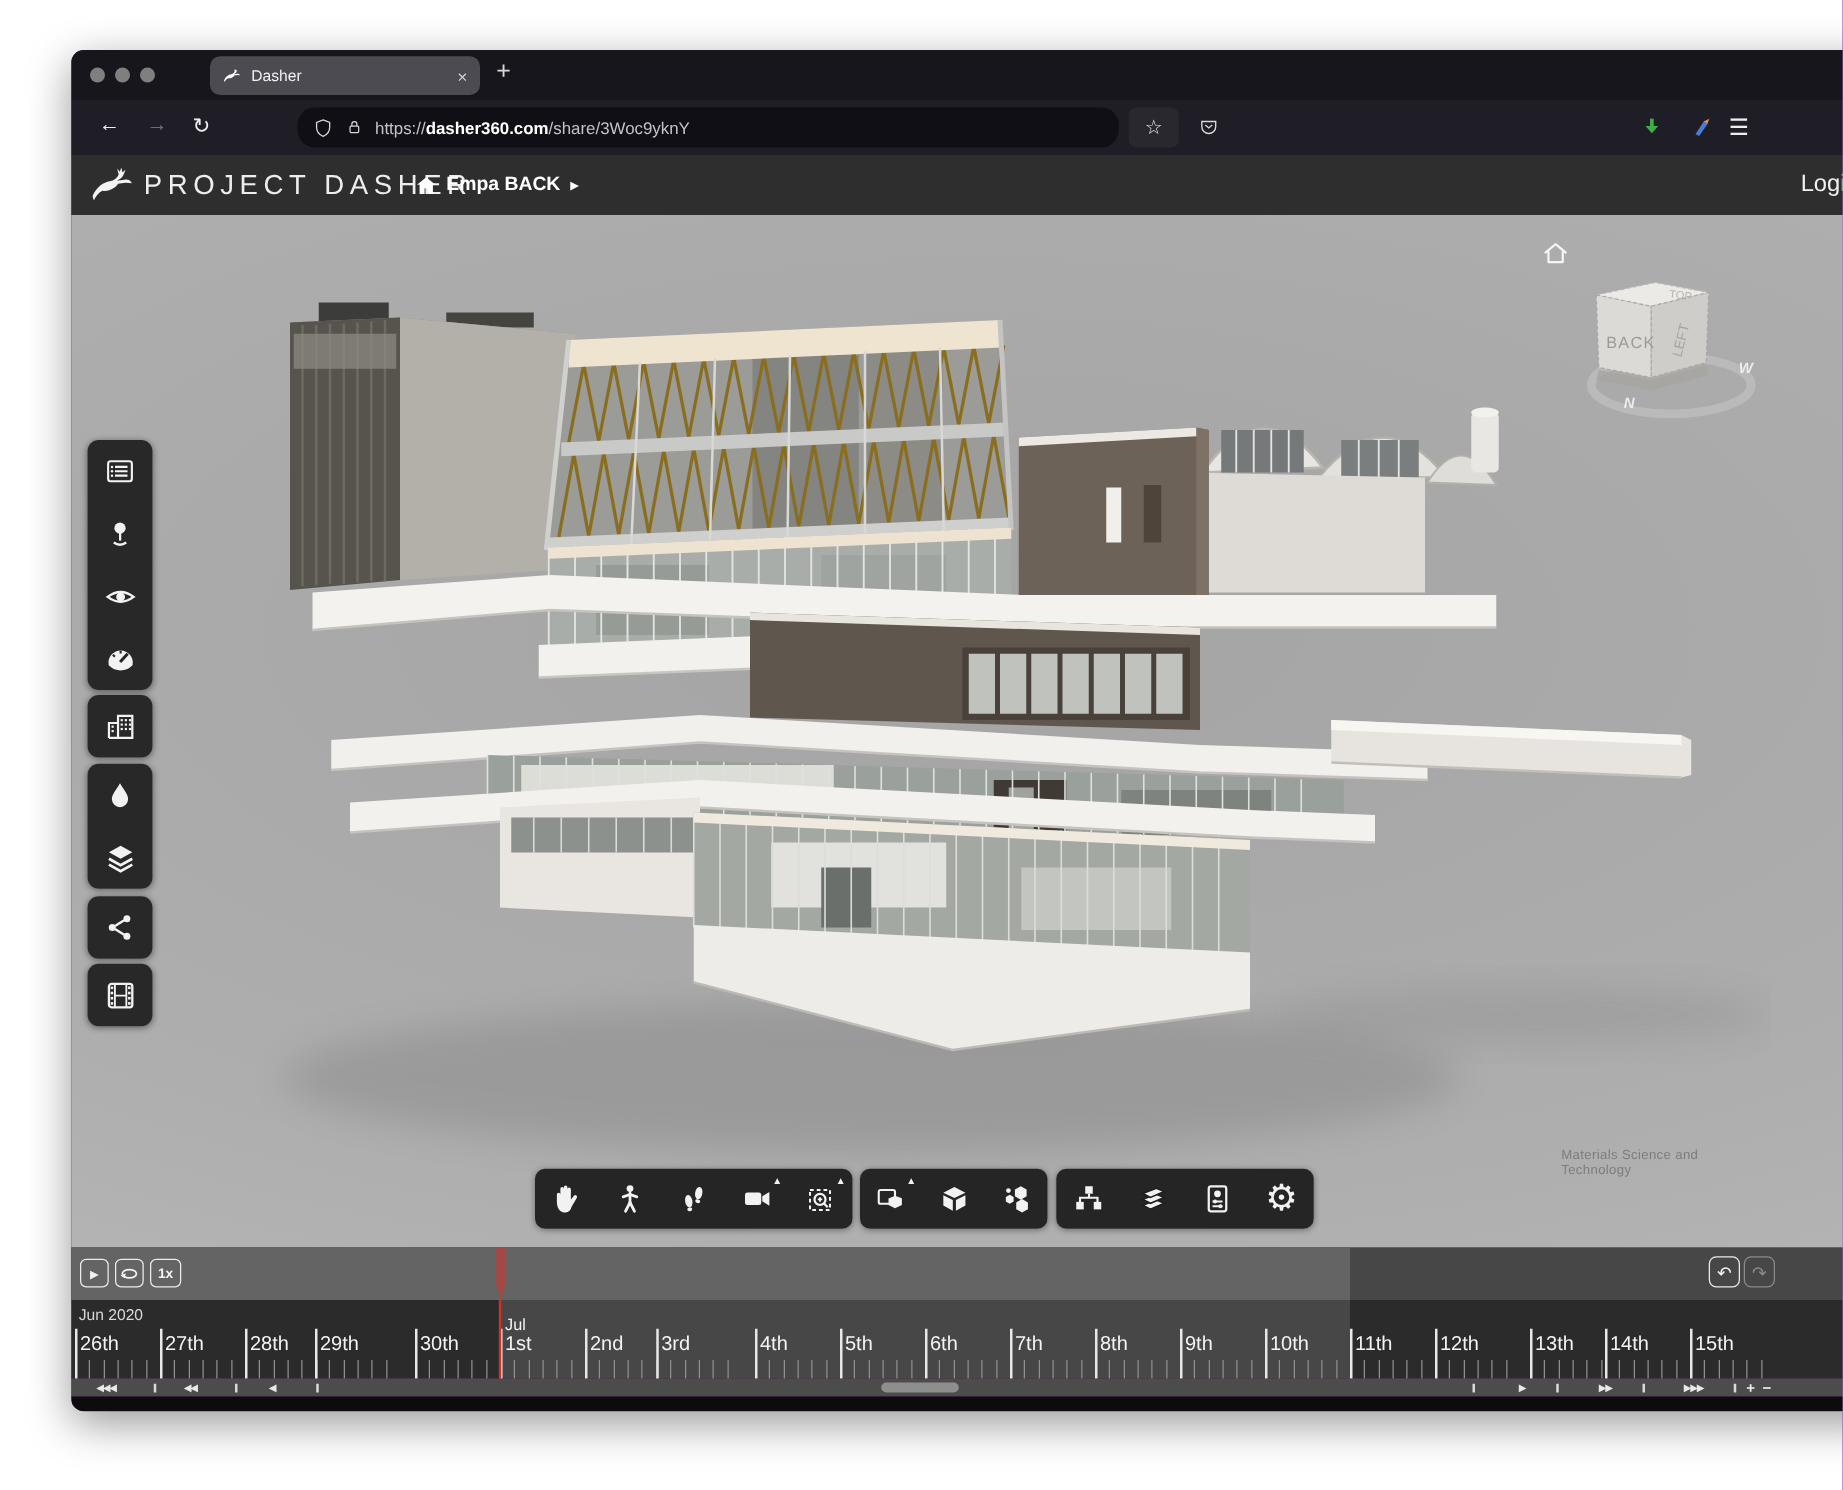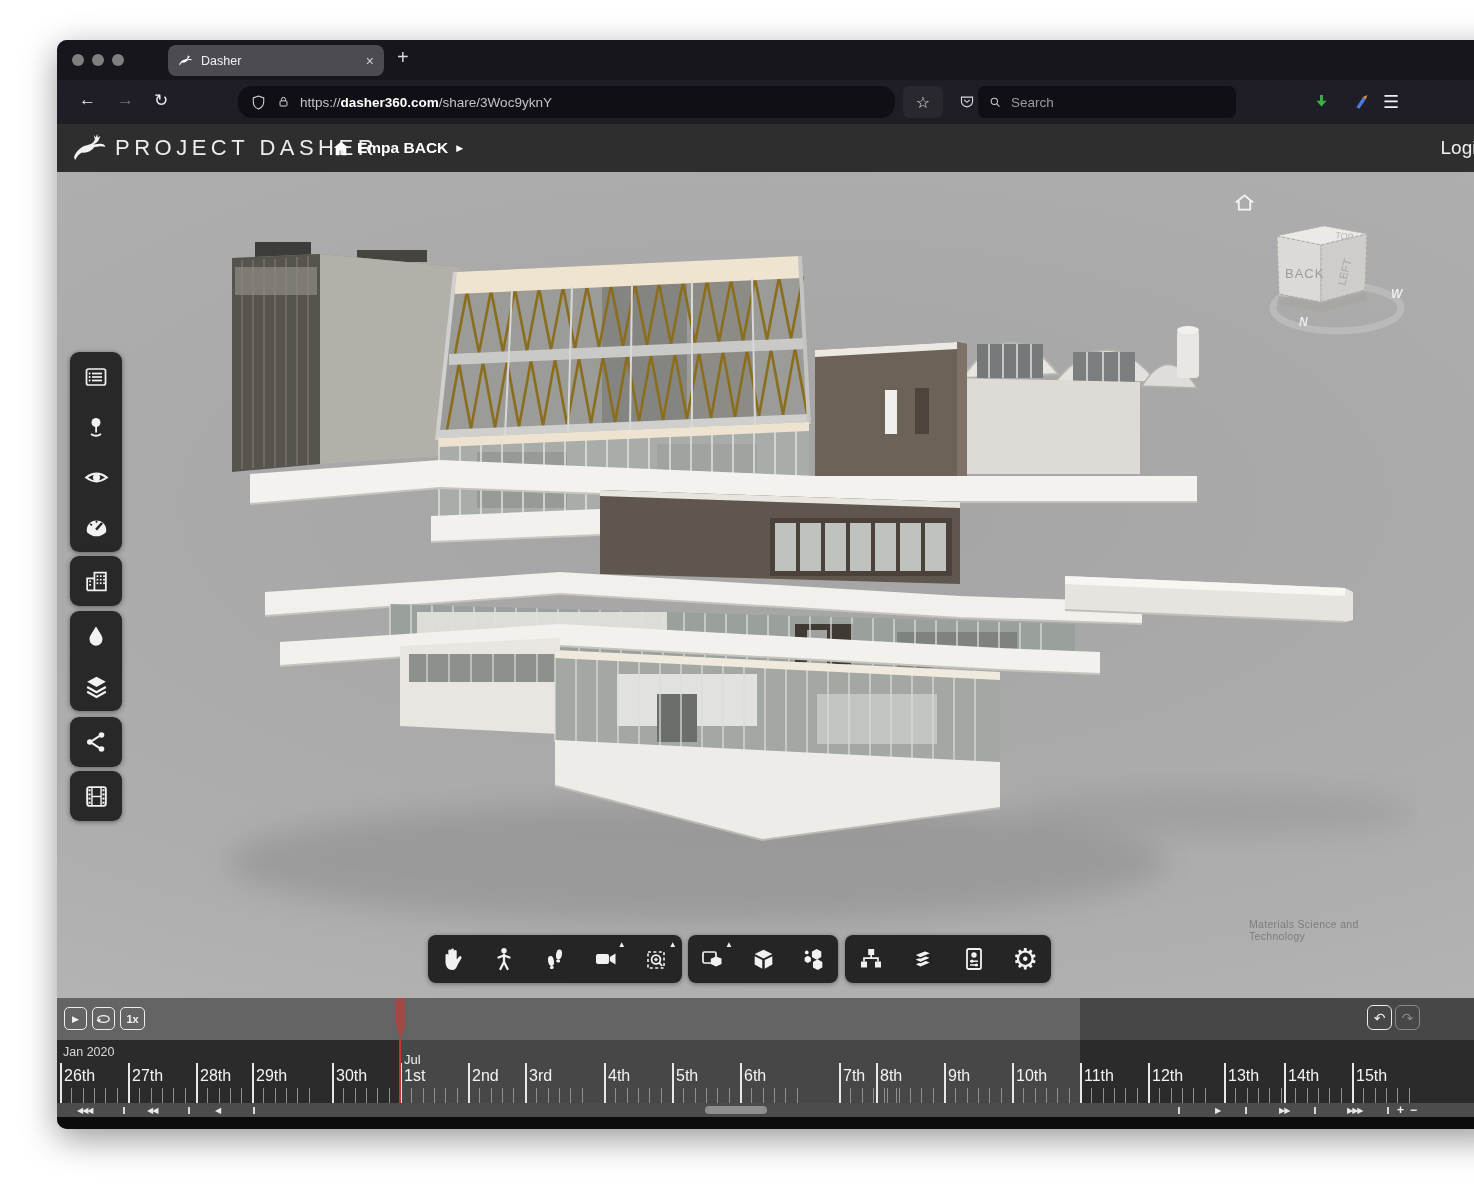--- a/index.html
+++ b/index.html
@@ -129,27 +129,20 @@
     </div>
     <div class="smallbox" style="left:846px">
       <span style="color:#e2e2e2;font-size:16px">☆</span>
     </div>
     <div class="smallbox" style="left:890px;background:transparent">
       <svg width="18" height="18" viewBox="0 0 26 26">
           <path d="M5,6 h16 v6 a8,8 0 0 1 -16,0 Z" stroke="#d8d8d8" stroke-width="1.6" fill="none"></path>
           <polyline points="9,10 13,13.5 17,10" stroke="#d8d8d8" stroke-width="1.6" fill="none"></polyline>
         </svg>
     </div>
-    <div class="searchbar">
-      <svg width="15" height="15" viewBox="0 0 26 26">
-          <circle cx="11" cy="11" r="5.5" stroke="#c9c9c9" stroke-width="1.8" fill="none"></circle>
-          <line x1="15.2" y1="15.2" x2="20" y2="20" stroke="#c9c9c9" stroke-width="1.8"></line>
-        </svg>
-      <input placeholder="Search" style="">
-    </div>
     <span style="position:absolute;left:1255px;top:12px">
       <svg width="19" height="19" viewBox="0 0 26 26">
           <rect x="11" y="4" width="4" height="9" fill="var(--download-green)"></rect>
           <polygon points="6,12 20,12 13,20" fill="var(--download-green)"></polygon>
         </svg>
     </span>
     <span style="position:absolute;left:1295px;top:12px">
       <svg width="19" height="19" viewBox="0 0 26 26">
           <polygon points="6,21 15,7 19,10 10,23" fill="#4a7bd8"></polygon>
           <polygon points="15,7 19,10 21,4" fill="#e8923a"></polygon>
@@ -645,21 +638,21 @@
     <div class="tl-btn" style="left:1310px;top:7px;width:25px;height:25px;border-radius:6px">
       <span style="font-size:14px">↶</span>
     </div>
     <div class="tl-btn dim" style="left:1338px;top:7px;width:25px;height:25px;border-radius:6px">
       <span style="font-size:14px">↷</span>
     </div>
   </div>
 
   <div class="tl-dates">
     <div class="tl-highlight" style="left: 343px; width: 680px;"></div>
-    <div class="tl-monthlabel">Jan 2020</div>
+    <div class="tl-monthlabel">Jun 2020</div>
     <div class="tl-cursor-line" style="left: 342px; z-index: 5;"></div>
   <div class="tl-day" style="left: 3px; width: 68px;">
         <div class="tl-daylabel">26th</div>
         <div class="tl-major"></div>
         <div class="tl-minor" style="left: 11.3333px;"></div>
         <div class="tl-minor" style="left: 22.6667px;"></div>
         <div class="tl-minor" style="left: 34px;"></div>
         <div class="tl-minor" style="left: 45.3333px;"></div>
         <div class="tl-minor" style="left: 56.6667px;"></div>
       </div>
@@ -747,21 +740,21 @@
       </div>
       <div class="tl-day" style="left: 683px; width: 68px;">
         <div class="tl-daylabel">6th</div>
         <div class="tl-major"></div>
         <div class="tl-minor" style="left: 11.3333px;"></div>
         <div class="tl-minor" style="left: 22.6667px;"></div>
         <div class="tl-minor" style="left: 34px;"></div>
         <div class="tl-minor" style="left: 45.3333px;"></div>
         <div class="tl-minor" style="left: 56.6667px;"></div>
       </div>
-      <div class="tl-day" style="left: 782px; width: 68px;">
+      <div class="tl-day" style="left: 751px; width: 68px;">
         <div class="tl-daylabel">7th</div>
         <div class="tl-major"></div>
         <div class="tl-minor" style="left: 11.3333px;"></div>
         <div class="tl-minor" style="left: 22.6667px;"></div>
         <div class="tl-minor" style="left: 34px;"></div>
         <div class="tl-minor" style="left: 45.3333px;"></div>
         <div class="tl-minor" style="left: 56.6667px;"></div>
       </div>
       <div class="tl-day" style="left: 819px; width: 68px;">
         <div class="tl-daylabel">8th</div>

